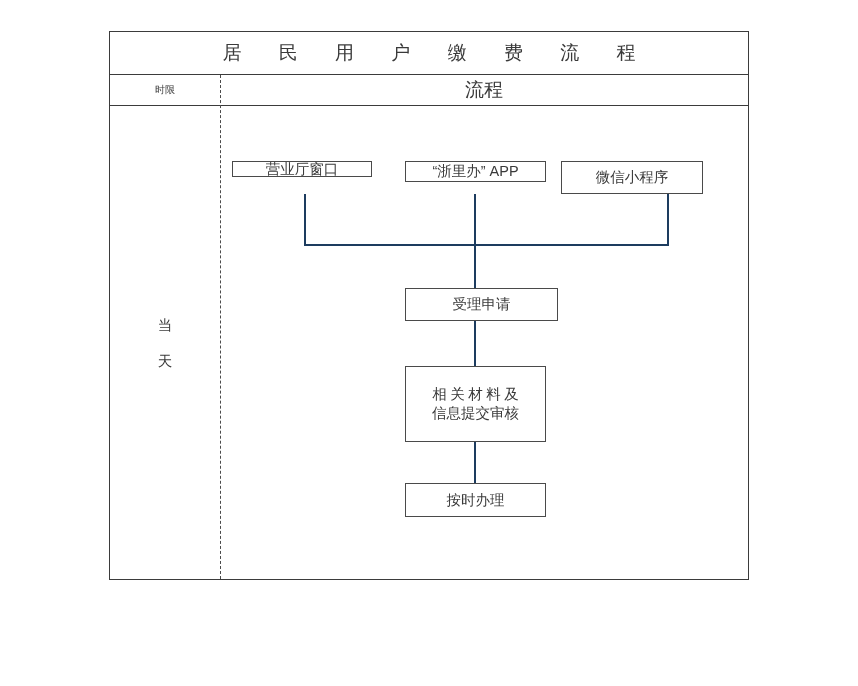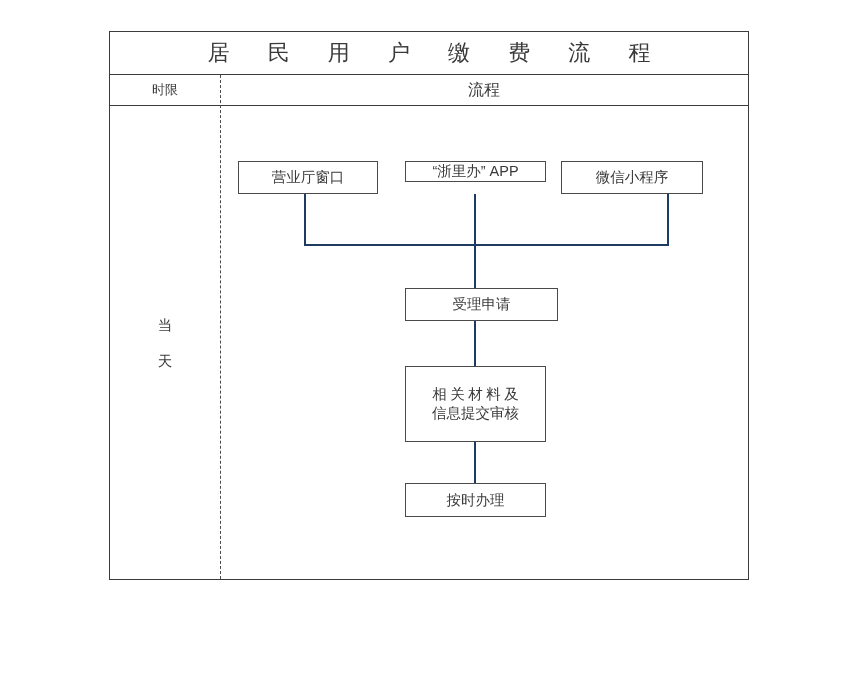--- a/index.html
+++ b/index.html
@@ -34,21 +34,21 @@
     top: 0;
     width: 100%;
     height: 43px;
     box-sizing: border-box;
     border-bottom: 1.4px solid #3b3b3b;
     display: flex;
     align-items: center;
     justify-content: center;
   }
   .title-text {
-    font-size: 22px;
+    font-size: 19px;
     letter-spacing: 16px;
     text-indent: 16px;
     color: #3a3a3a;
     white-space: nowrap;
   }
 
   
   .header-row {
     position: absolute;
     left: 0;
@@ -60,33 +60,33 @@
   }
   .header-cell-left {
     position: absolute;
     left: 0;
     top: 0;
     width: 110px;
     height: 100%;
     display: flex;
     align-items: center;
     justify-content: center;
-    font-size: 13px;
+    font-size: 10px;
     color: #3a3a3a;
   }
   .header-cell-right {
     position: absolute;
     left: 110px;
     top: 0;
     right: 0;
     height: 100%;
     display: flex;
     align-items: center;
     justify-content: center;
-    font-size: 16px;
+    font-size: 19px;
     color: #3a3a3a;
   }
 
   
   .body-row {
     position: absolute;
     left: 0;
     top: 74px;
     width: 100%;
     bottom: 0;
@@ -138,21 +138,21 @@
     justify-content: center;
     font-size: 14.5px;
     color: #3a3a3a;
     white-space: nowrap;
     z-index: 3;
   }
   .node .line1 { letter-spacing: 3.5px; text-indent: 3.5px; }
   .node .line2 { letter-spacing: 0px; }
 
   
-  #node-window   { left: 18px;  top: 55px;  width: 140px; height: 33px; justify-content: center; }
+  #node-window   { left: 12px;  top: 55px;  width: 140px; height: 16px; justify-content: center; }
   #node-app      { left: 185px; top: 55px;  width: 141px; height: 21px; }
   #node-miniprog { left: 341px; top: 55px;  width: 142px; height: 33px; }
   #node-accept   { left: 185px; top: 182px; width: 153px; height: 33px; }
   #node-submit   { left: 185px; top: 260px; width: 141px; height: 76px; }
   #node-handle   { left: 185px; top: 377px; width: 141px; height: 34px; justify-content: center; }
 
   
   .conn {
     position: absolute;
     background: #1d3c5f;

